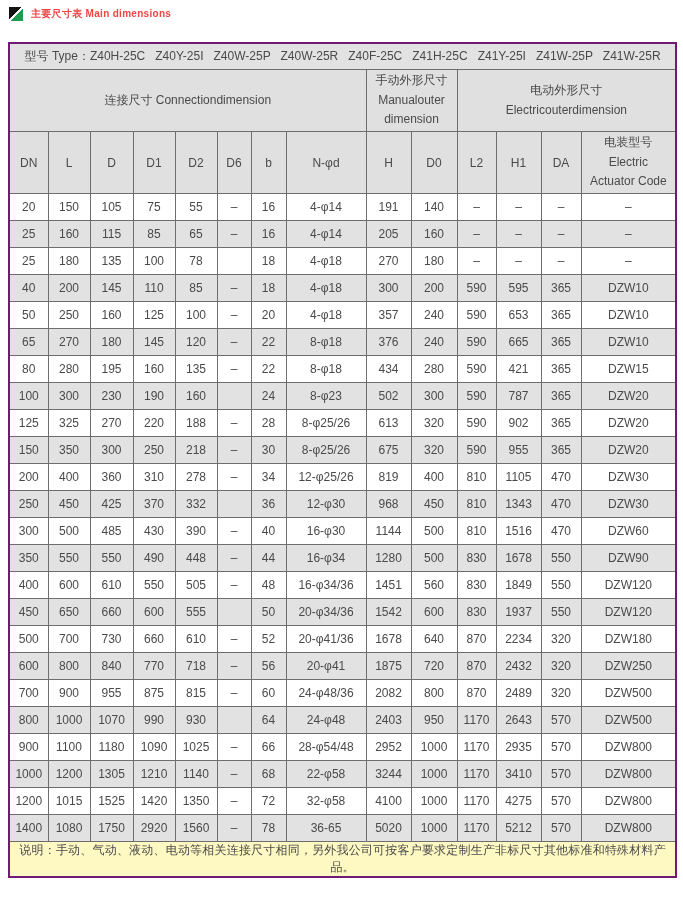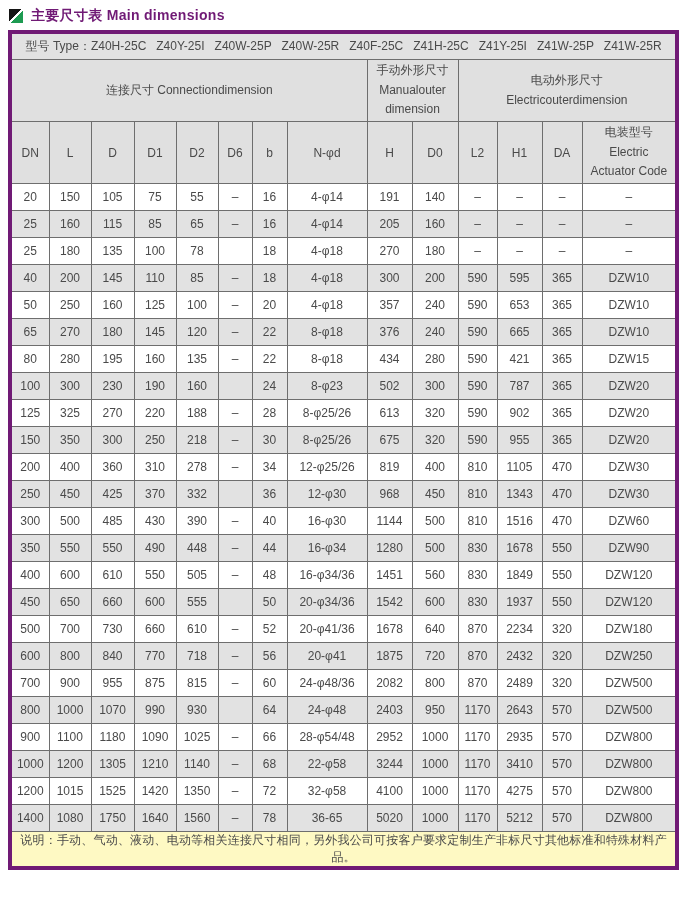--- a/index.html
+++ b/index.html
@@ -13,31 +13,32 @@
   
   .title-bar {
     display:flex; align-items:center; gap:8px;
     padding:7px 0 5px 9px;
   }
   .title-icon {
     width:14px; height:14px; flex:0 0 auto;
     background:linear-gradient(to bottom right, #141414 45%, #ffffff 45%, #ffffff 55%, #1d9b51 55%);
   }
   .title-text {
-    color:#701a75; font-size:14px; font-weight:bold; letter-spacing:0.3px;
+    color:#ef4444; font-size:10px; font-weight:bold; letter-spacing:0.3px;
   }
   
   table.dim-table {
     border-collapse:collapse;
     table-layout:fixed;
     width:667px;
     margin-left:8px;
-    border:4px solid #701a75;
+    border:2px solid #701a75;
     font-size:12px;
     color:#4a4a4a;
+    margin-top:16px;
   }
   .dim-table th, .dim-table td {
     border:1px solid #6e6e6e;
     text-align:center;
     vertical-align:middle;
     padding:0;
     font-weight:normal;
     overflow:hidden;
   }
   .type-row td {
@@ -492,21 +493,21 @@
         <td>1000</td>
         <td>1170</td>
         <td>4275</td>
         <td>570</td>
         <td>DZW800</td>
       </tr>
       <tr>
         <td>1400</td>
         <td>1080</td>
         <td>1750</td>
-        <td>1640</td>
+        <td>2920</td>
         <td>1560</td>
         <td>–</td>
         <td>78</td>
         <td>36-65</td>
         <td>5020</td>
         <td>1000</td>
         <td>1170</td>
         <td>5212</td>
         <td>570</td>
         <td>DZW800</td>

